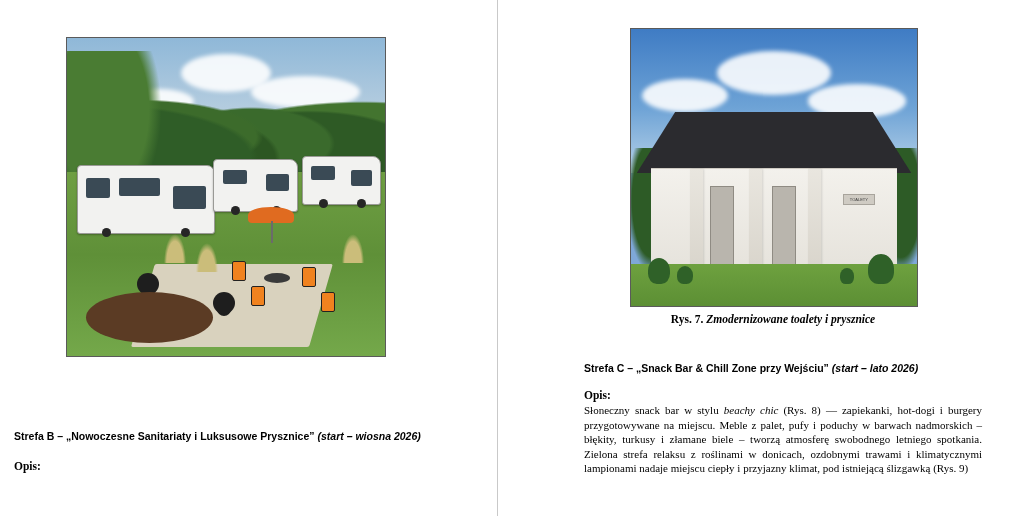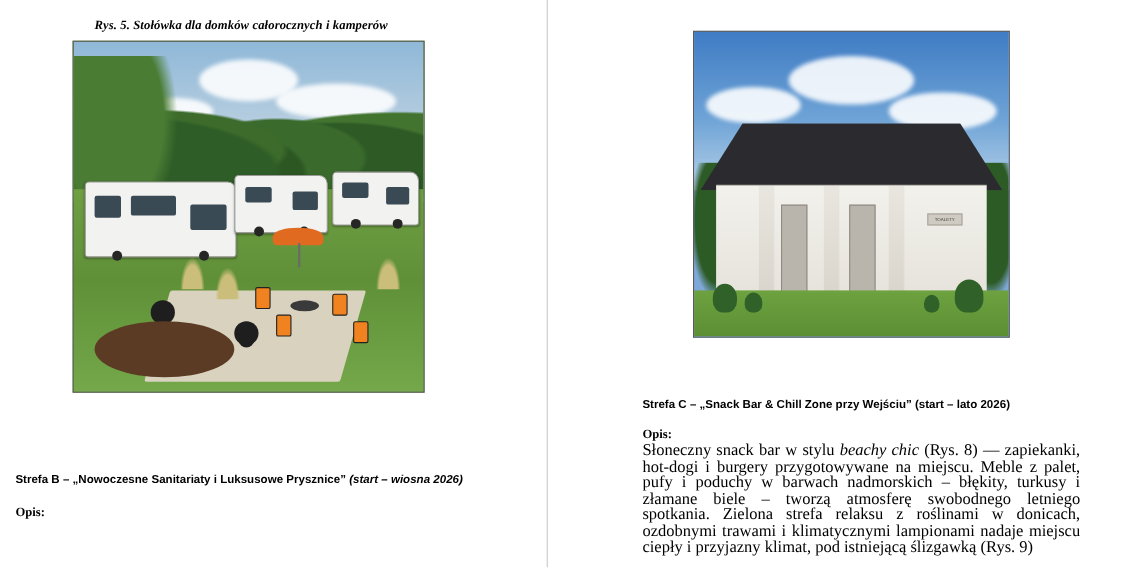--- a/index.html
+++ b/index.html
@@ -140,21 +140,21 @@
     top: 389px;
     font-family: "Liberation Serif", serif;
     font-size: 11.5px;
     font-weight: bold;
   }
   .opis-c-text {
     position: absolute;
     left: 86px;
     top: 403px;
     width: 398px;
-    font-size: 15px;
+    font-size: 11px;
     line-height: 14.6px;
     text-align: justify;
   }
   .opis-c-text i { font-style: italic; }
 
   
   .sky1 {
     position: absolute; left: 0; top: 0; width: 100%; height: 46%;
     background: linear-gradient(#8fb8d8 0%, #b9cfe0 55%, #cfdce2 100%);
   }
@@ -286,21 +286,20 @@
 </style>
 </head>
 <body>
 
 <div class="page">
 
   <div class="divider"></div>
 
   <div class="col-left">
 
-    <div class="cap-top-left">Rys. 5. Stołówka dla domków całorocznych i kamperów</div>
 
     <div class="fig-campers">
       <div class="sky1"></div>
       <div class="cloud" style="left:36%;top:5%;width:28%;height:12%;"></div>
       <div class="cloud" style="left:58%;top:12%;width:34%;height:10%;"></div>
       <div class="cloud" style="left:18%;top:16%;width:22%;height:8%;"></div>
       <div class="treeline"></div>
       <div class="willow"></div>
       <div class="grass1"></div>
       <div class="patio"></div>
@@ -366,23 +365,26 @@
         <div class="door" style="left:49%;"></div>
         <div class="sign">TOALETY</div>
       </div>
       <div class="lawn2"></div>
       <div class="shrub" style="left:6%;width:22px;height:26px;"></div>
       <div class="shrub" style="left:16%;width:16px;height:18px;"></div>
       <div class="shrub" style="right:8%;width:26px;height:30px;"></div>
       <div class="shrub" style="right:22%;width:14px;height:16px;"></div>
     </div>
 
+    <div class="cap-right-under">
+      <span class="rys">Rys. 7. </span><span>Zmodernizowane toalety i prysznice</span>
+    </div>
 
     <div class="strefa-c">
-      <span>Strefa C – „Snack Bar &amp; Chill Zone przy Wejściu” </span><span style="">(start – lato 2026)</span>
+      <span>Strefa C – „Snack Bar &amp; Chill Zone przy Wejściu” </span><span style="font-style:italic;">(start – lato 2026)</span>
     </div>
 
     <div class="opis-c-label">Opis:</div>
 
     <div class="opis-c-text">
       <span>Słoneczny snack bar w stylu </span><i>beachy chic</i><span> (Rys. 8) — zapiekanki, hot-dogi i burgery przygotowywane na miejscu. Meble z palet, pufy i poduchy w barwach nadmorskich – błękity, turkusy i złamane biele – tworzą atmosferę swobodnego letniego spotkania. Zielona strefa relaksu z roślinami w donicach, ozdobnymi trawami i klimatycznymi lampionami nadaje miejscu ciepły i przyjazny klimat, pod istniejącą ślizgawką (Rys. 9)</span>
     </div>
   </div>
 </div>
 

